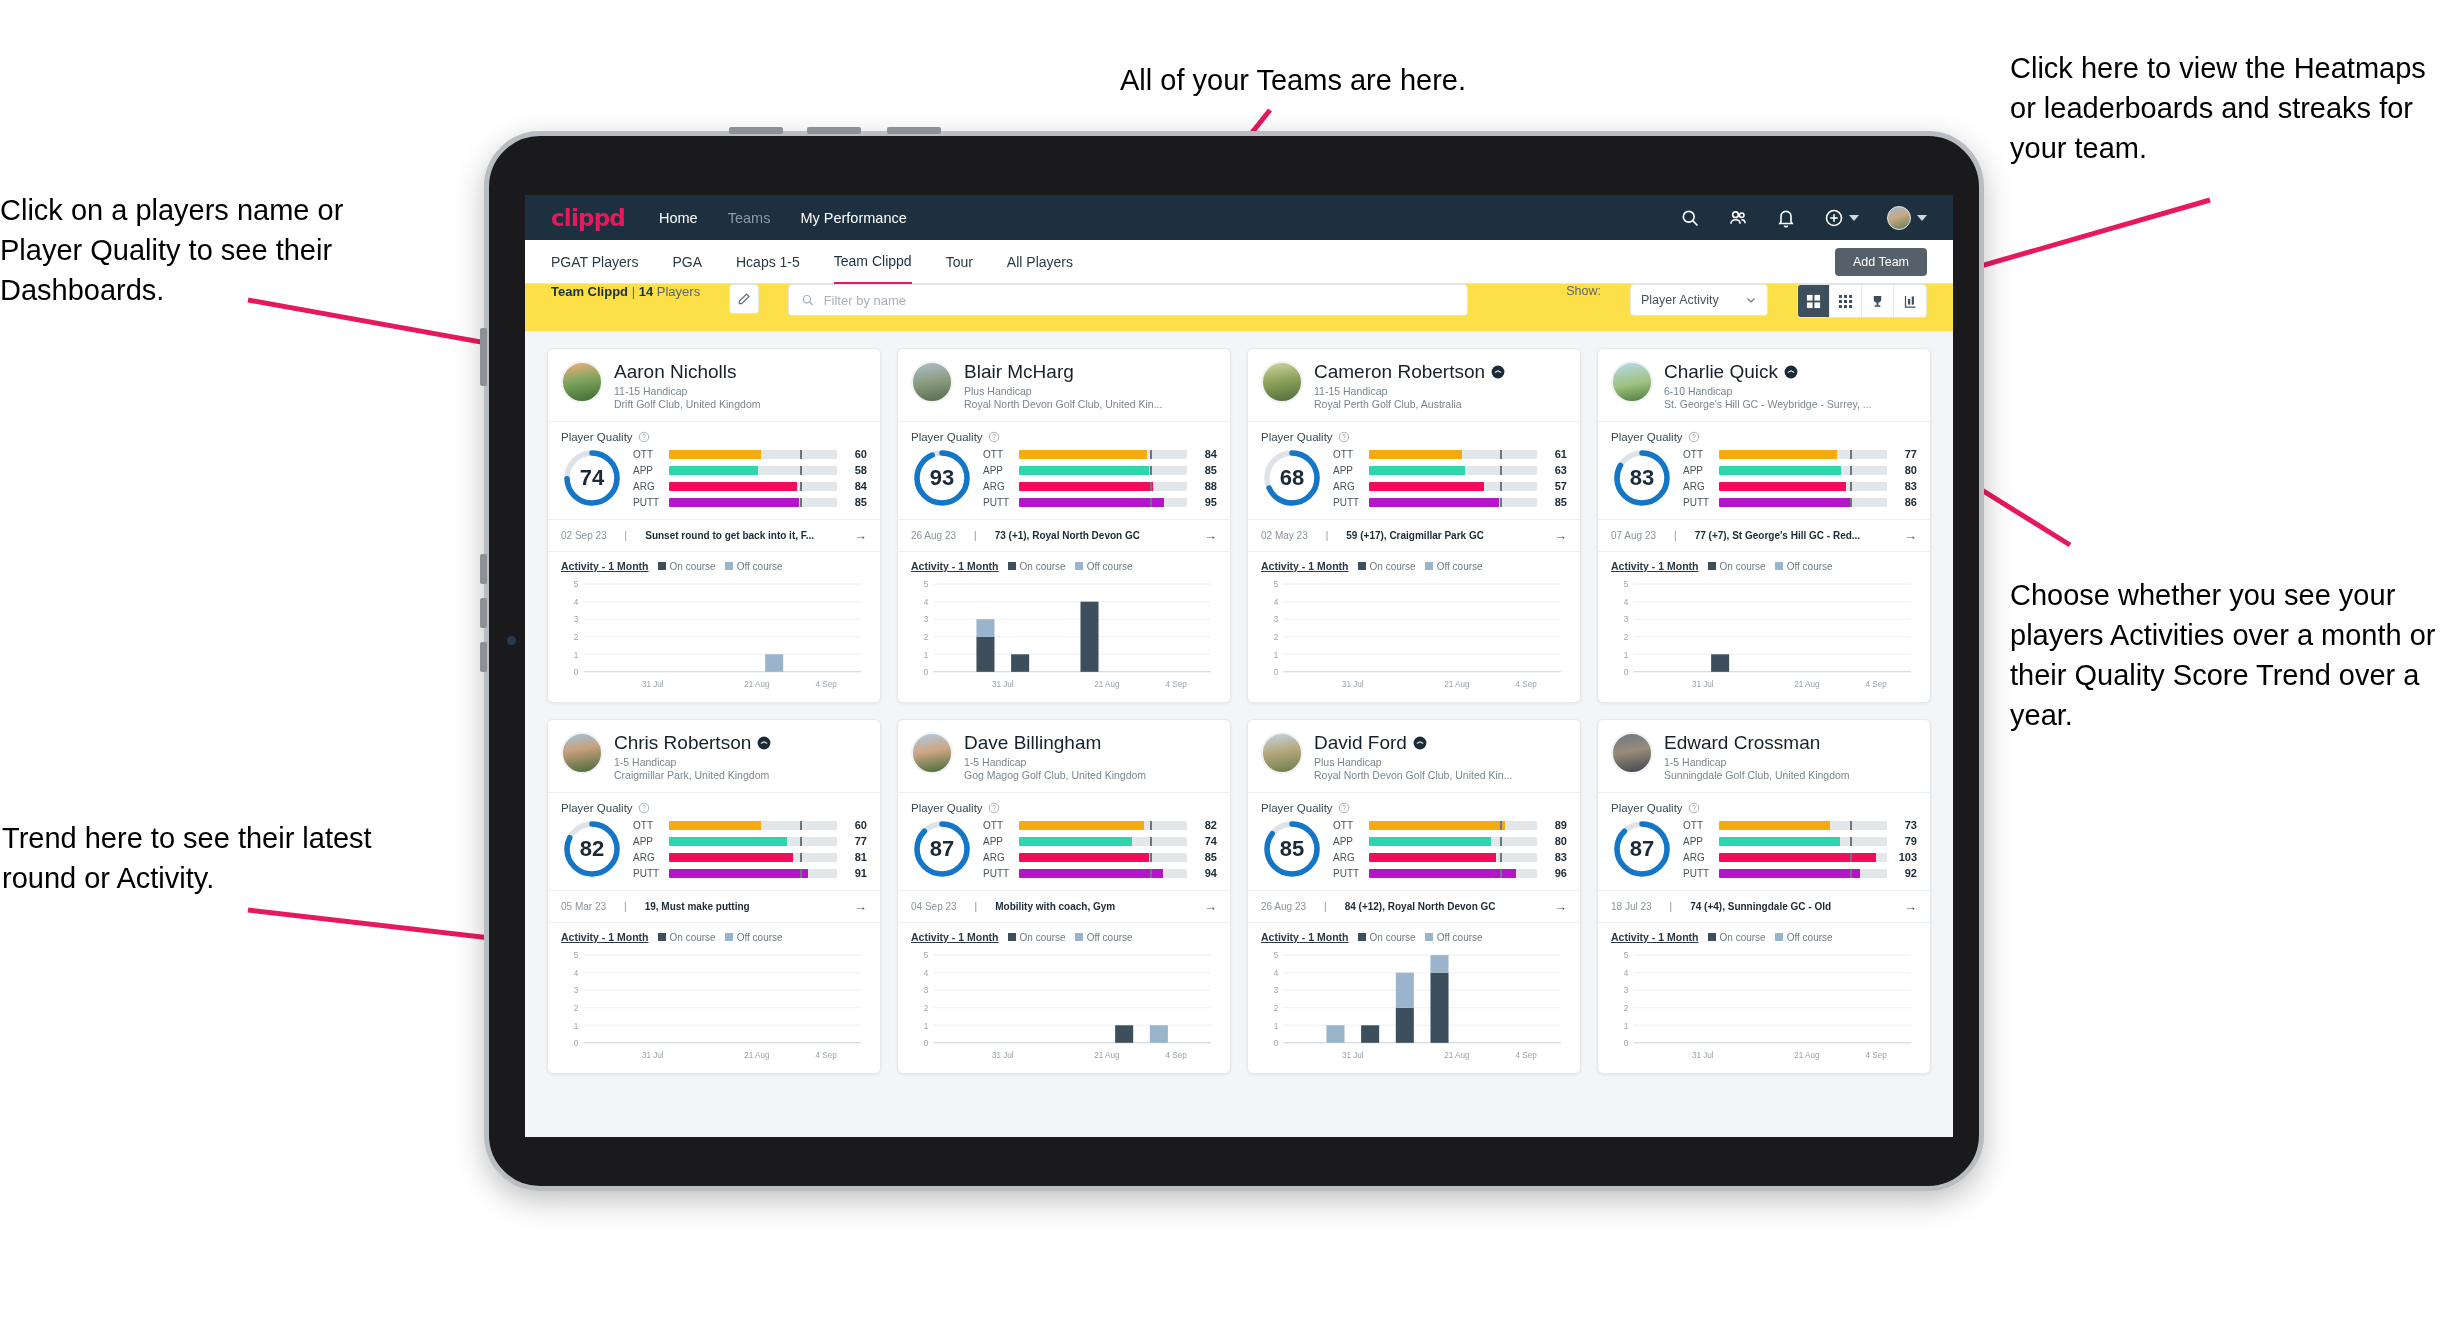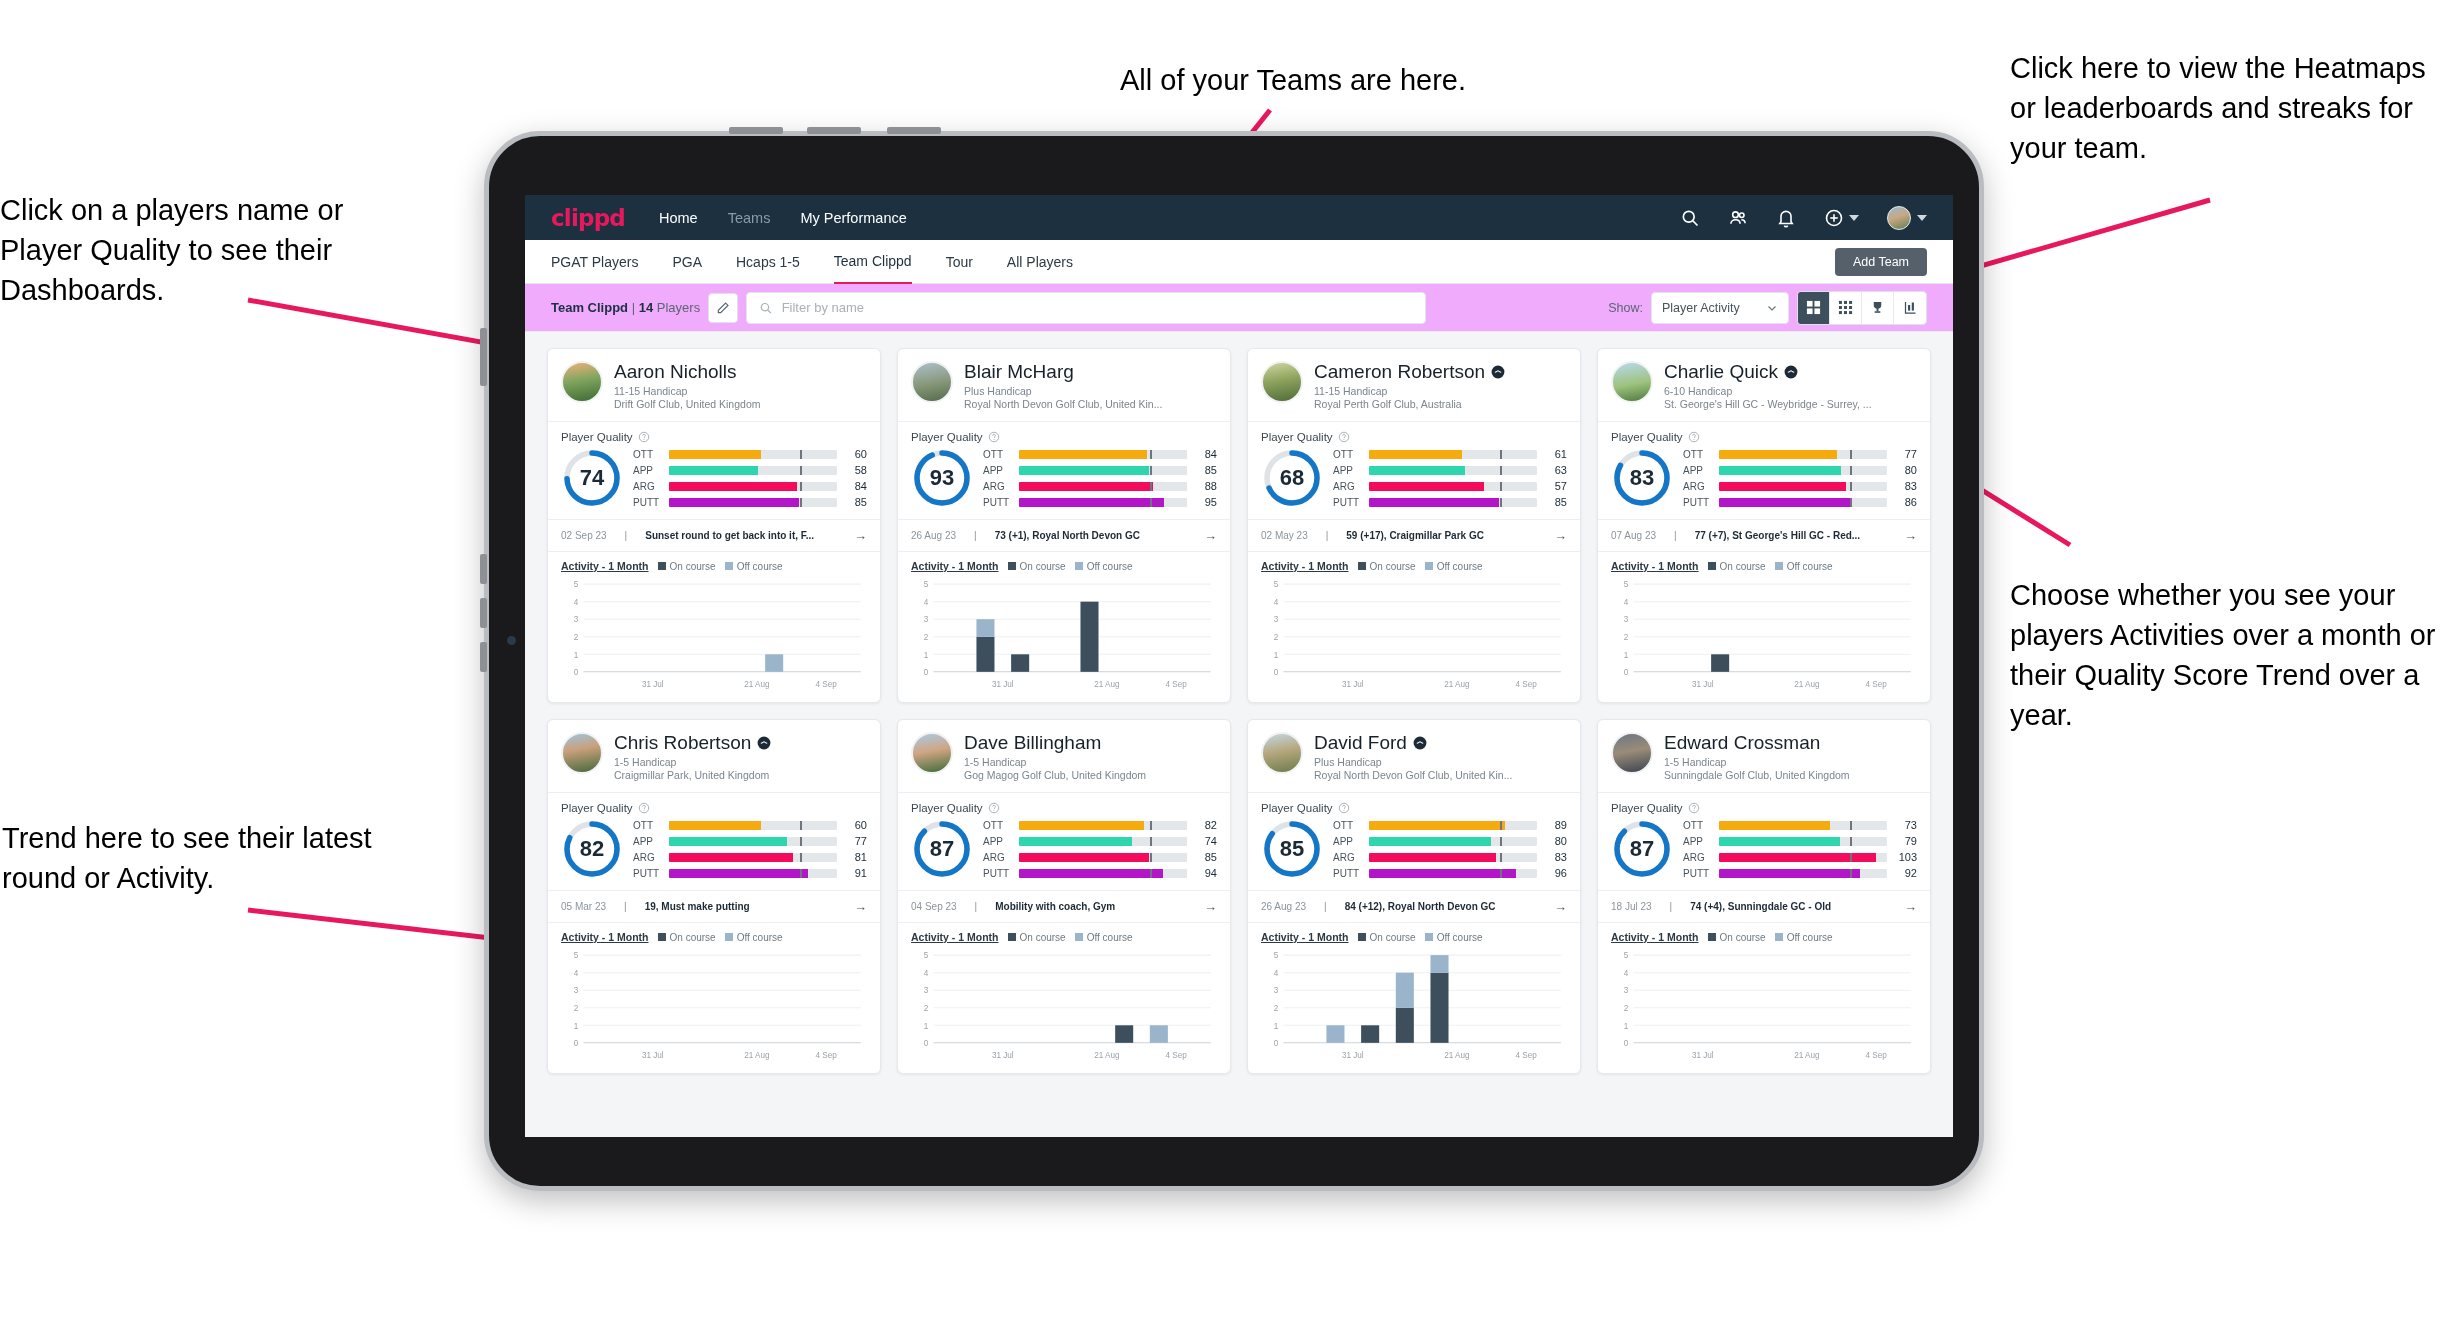--- a/index.html
+++ b/index.html
@@ -107,23 +107,23 @@
   .add-team-btn {
     margin-left: auto;
     background: #55606b; color: #ffffff;
     font-size: 12.5px; padding: 7px 18px;
     border-radius: 4px; border: none;
     white-space: nowrap;
   }
 
   
   .filterbar {
-    height: 48px; background: #f0abfc;
-    display: flex; align-items: center;
-    padding: 0 26px; gap: 8px;
+    height: 48px; background: #fde047;
+    display: flex; align-items: flex-start;
+    padding: 0 26px; gap: 29px;
     border-bottom: 1px solid #e8eaed;
   }
   .team-label { font-size: 13px; color: #5a6670; white-space: nowrap; }
   .team-label b { color: #1c3040; }
   .pencil-btn {
     width: 30px; height: 30px; border: 1px solid #dfe3e8;
     border-radius: 4px; background:#fff;
     display:flex; align-items:center; justify-content:center;
   }
   .search-box {
@@ -188,21 +188,21 @@
   .ring-num {
     position: absolute; inset: 0; display: flex; align-items: center; justify-content: center;
     font-size: 22px; font-weight: bold; color: #1b2a36;
   }
   .metrics { flex: 1; display: flex; flex-direction: column; gap: 4px; }
   .metric-row { display: flex; align-items: center; gap: 6px; }
   .m-label { font-size: 10px; color: #49535c; width: 30px; flex-shrink: 0; }
   .m-bar { position: relative; height: 9px; flex: 1; background: #e4e7ea; border-radius: 1px; overflow: hidden; }
   .m-fill { position: absolute; left: 0; top: 0; height: 100%; }
   .m-tick { position: absolute; top: 0; width: 1.5px; height: 100%; background: #6d7680; }
-  .m-val { font-size: 11px; font-weight: normal; color: #1b2a36; width: 24px; text-align: right; flex-shrink: 0; }
+  .m-val { font-size: 11px; font-weight: bold; color: #1b2a36; width: 24px; text-align: right; flex-shrink: 0; }
 
   .latest {
     display: flex; align-items: center; gap: 18px;
     padding: 8px 13px; font-size: 10px; color: #8b949c;
     border-top: 1px solid #edeff1;
   }
   .latest b { color: #1d2a35; font-size: 10px; }
   .latest .arrow { margin-left: auto; color: #4a545d; font-size: 13px; }
   .latest-txt { white-space: nowrap; overflow: hidden; text-overflow: ellipsis; }
 

